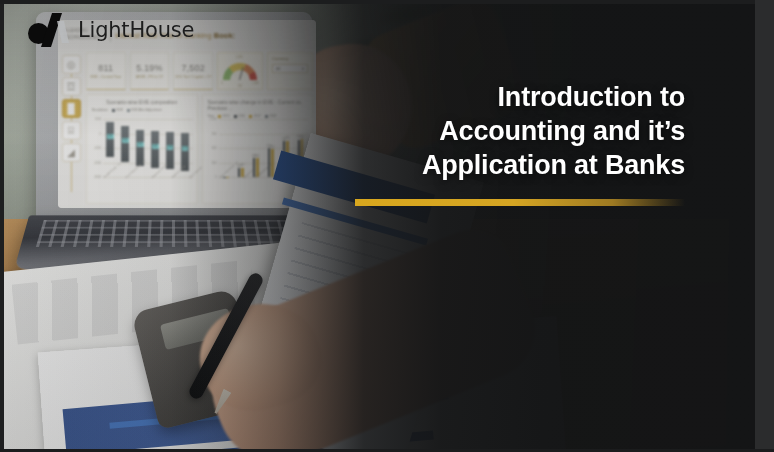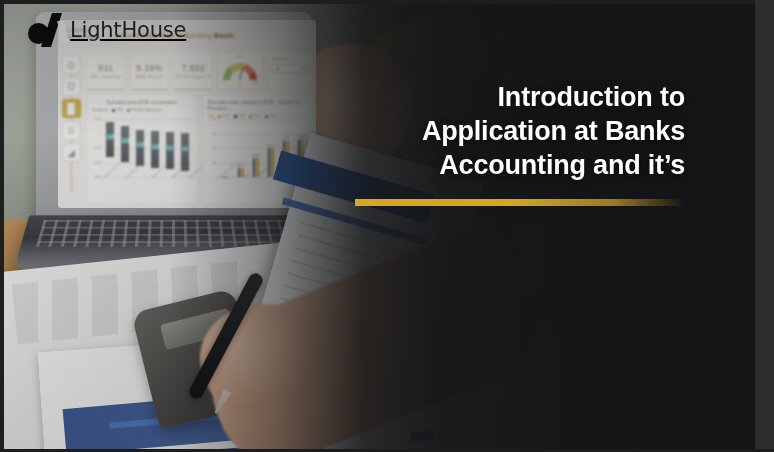--- a/index.html
+++ b/index.html
@@ -286,21 +286,21 @@
                       rgba(20,21,22,.88) 47%, rgba(20,21,22,.97) 57%, rgba(20,21,22,.99) 70%, rgba(20,21,22,1) 100%);
     pointer-events: none;
   }
   .overlay2 {
     position: absolute; left: 0; top: 0; width: 774px; height: 452px;
     background: linear-gradient(180deg, rgba(20,21,22,.32) 0%, rgba(20,21,22,.12) 30%, rgba(20,21,22,.20) 100%);
     pointer-events: none;
   }
 
   
-  .brand { position: absolute; left: 28px; top: 13px; display: flex; align-items: center; z-index: 30; text-decoration: underline; }
+  .brand { position: absolute; left: 28px; top: 13px; display: flex; align-items: center; gap: 8px; z-index: 30; }
   .brand-mark { position: relative; width: 42px; height: 34px; }
   .brand-dot {
     position: absolute; left: 0; top: 10px; width: 21px; height: 21px;
     border-radius: 50%; background: #0b0b0b;
   }
   .brand-a { position: absolute; left: 10px; top: 0; width: 32px; height: 34px; }
   .brand-text {
     font-size: 21px; color: #1d1d1d; font-weight: 400; letter-spacing: -.2px;
     font-family: "DejaVu Sans", sans-serif;
   }
@@ -621,22 +621,22 @@
       <svg class="brand-a" viewBox="0 0 32 34">
         <path d="M14 0 L24 0 L13 34 L3 34 Z" fill="#0b0b0b"></path>
         <path d="M19 8 L26 8 L31 30 L24 30 Z" fill="#b9bbbd" opacity="0.85"></path>
       </svg>
     </div>
     <div class="brand-text">LightHouse</div>
   </div>
 
   <div class="title-block">
     <div class="title">Introduction to</div>
+    <div class="title">Accounting and it’s</div>
     <div class="title">Application at Banks</div>
-    <div class="title">Accounting and it’s</div>
     <div class="rule"></div>
   </div>
 
   <div class="edge-l"></div>
   <div class="edge-t"></div>
   <div class="edge-r"></div>
   <div class="edge-b"></div>
 </div>
 
 </body></html>

